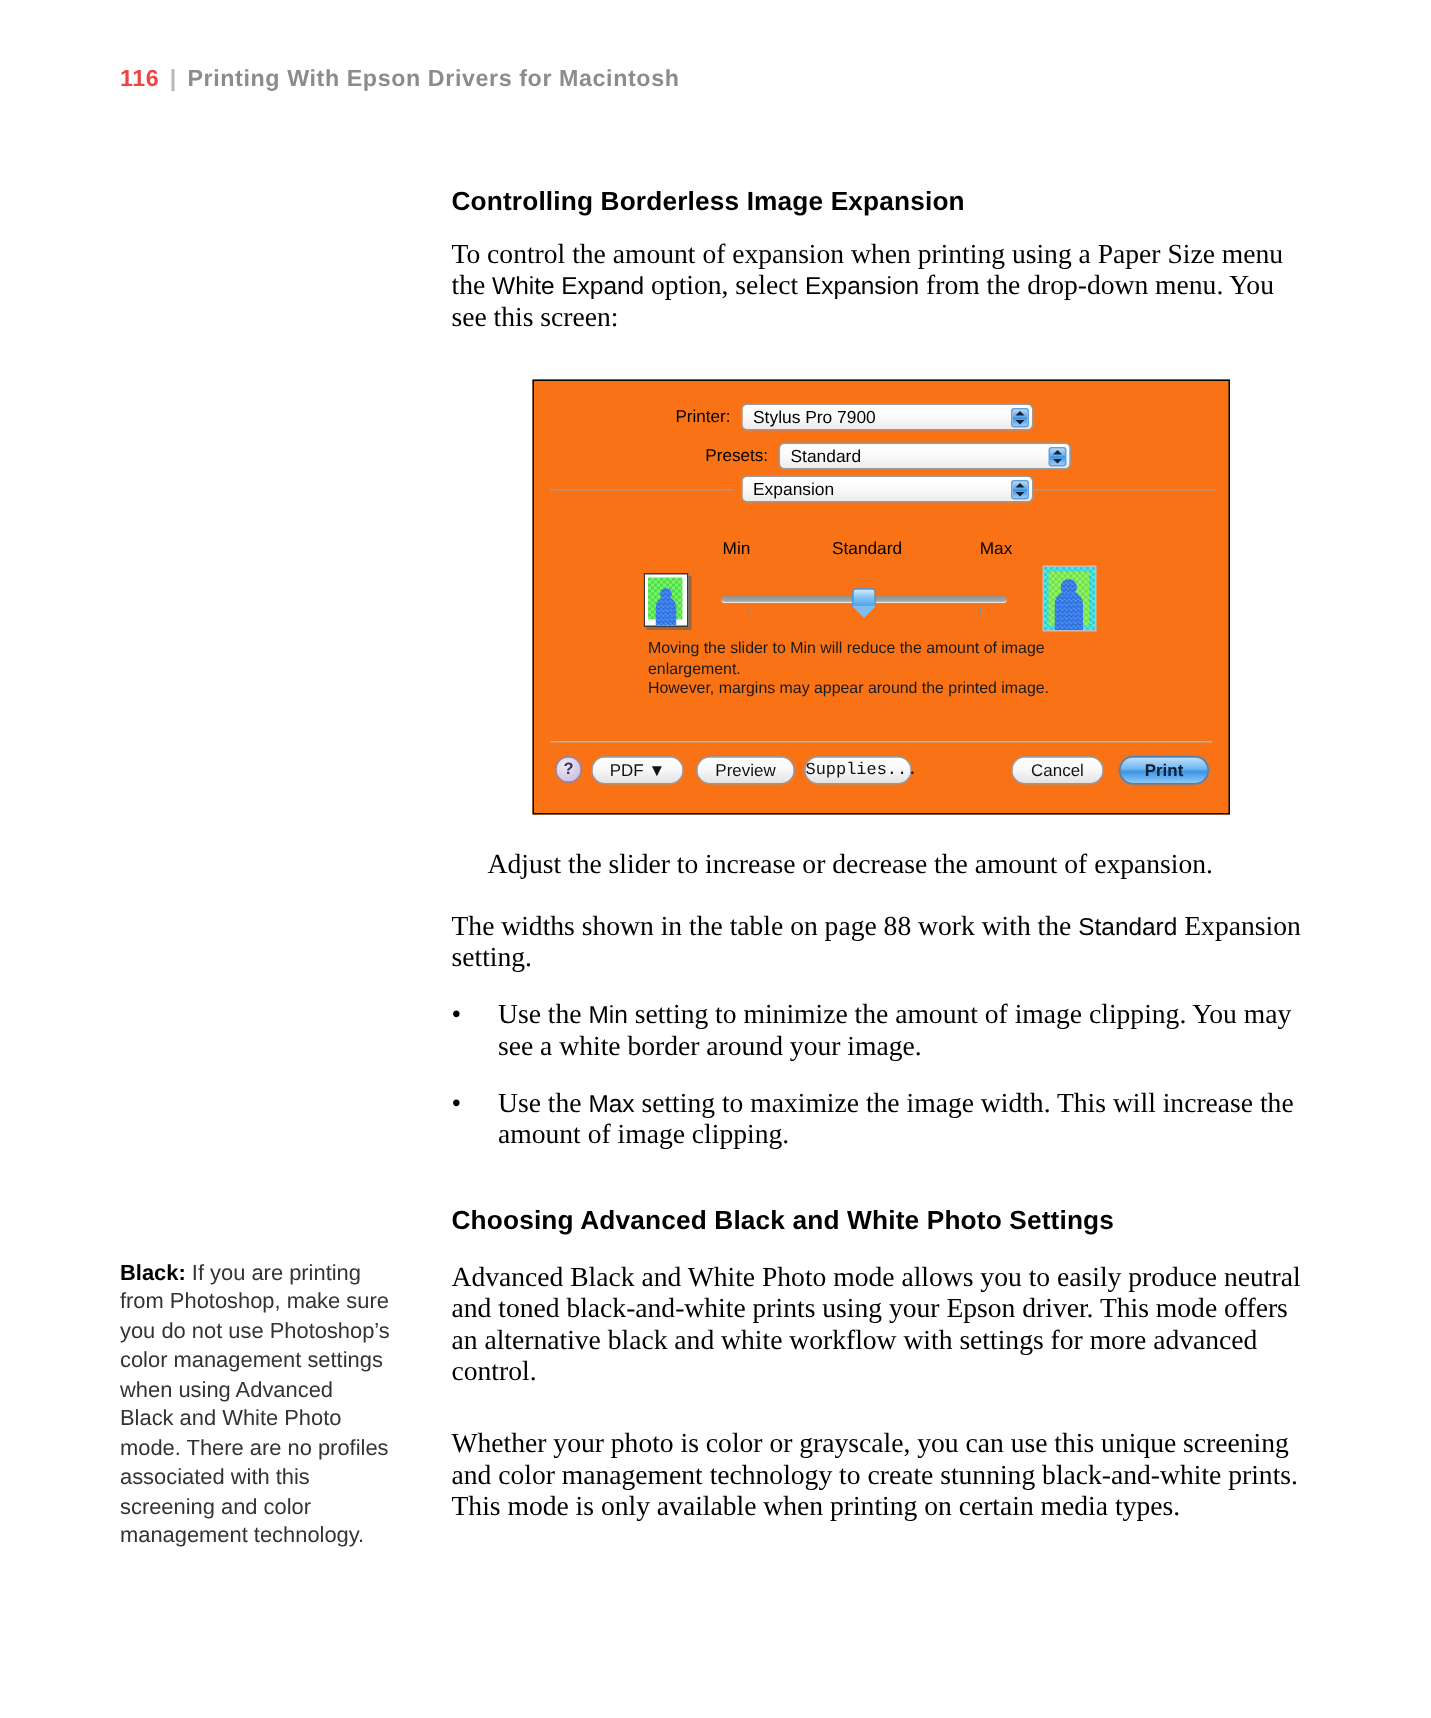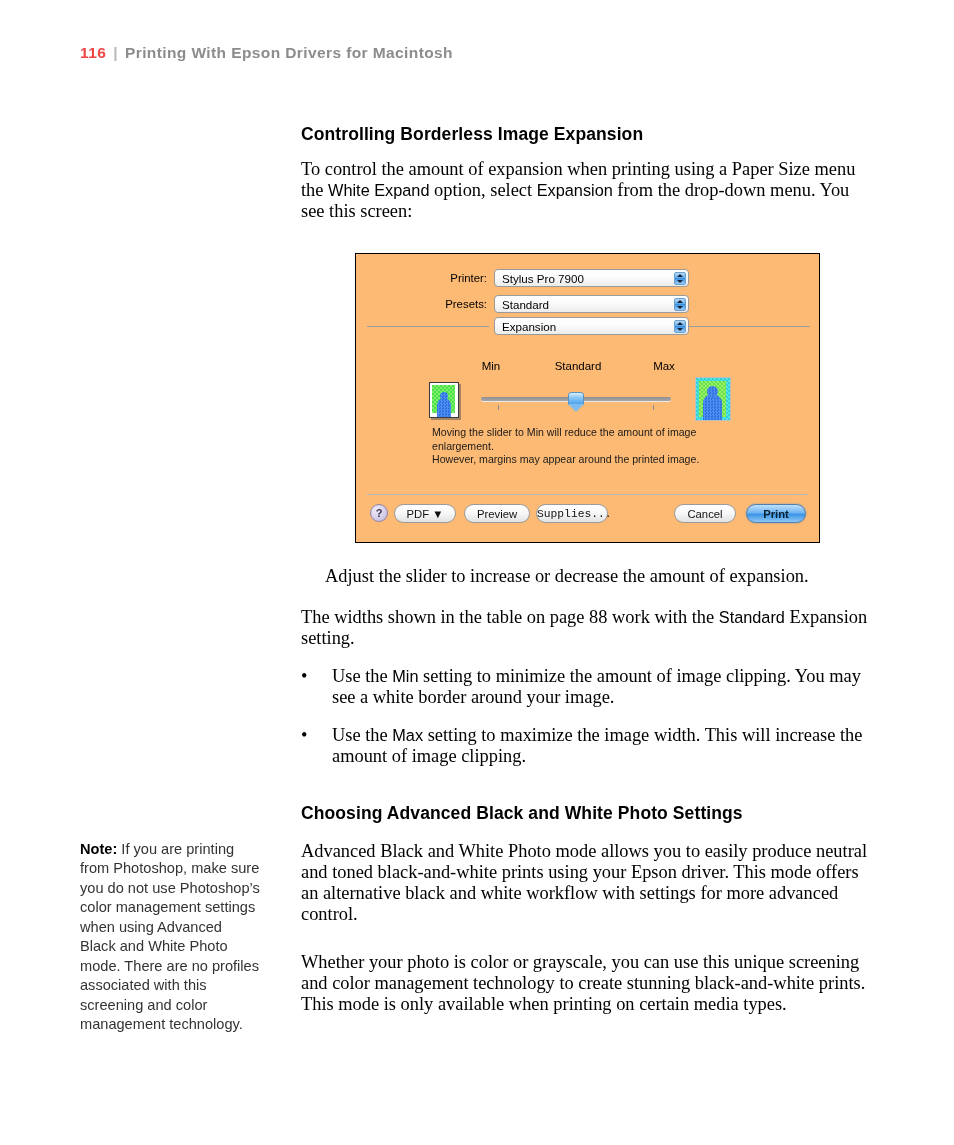--- a/index.html
+++ b/index.html
@@ -54,21 +54,21 @@
     font-family:"Liberation Sans", sans-serif;
     font-size:14.6px; line-height:1.335; color:#333;
   }
   .note b{ color:#000; }
 
   
   .shot{
     position:absolute; left:355px; top:253px;
     width:465px; height:290px;
     border:1px solid #000;
-    background:#fdba74;
+    background:#f97316;
     box-sizing:border-box;
     font-family:"Liberation Sans", sans-serif;
     overflow:hidden;
   }
   .shot-inner{ position:absolute; inset:0; }
 
   
   .prow{
     position:absolute; left:0; width:100%; height:18px;
   }
@@ -275,38 +275,38 @@
   </ul>
 
   <h2 class="sec" style="position:absolute; top:803px; left:0;">Choosing Advanced Black and White Photo Settings</h2>
 
   <p class="body" style="position:absolute; top:841px; left:0; width:572px;">Advanced Black and White Photo mode allows you to easily produce neutral and toned black-and-white prints using your Epson driver. This mode offers an alternative black and white workflow with settings for more advanced control.</p>
 
   <p class="body" style="position:absolute; top:952px; left:0; width:572px;">Whether your photo is color or grayscale, you can use this unique screening and color management technology to create stunning black-and-white prints. This mode is only available when printing on certain media types.</p>
 </div>
 
 <div class="note">
-  <b>Note:</b><span> If you are printing from Photoshop, make sure you do not use Photoshop’s color management settings when using Advanced Black and White Photo mode. There are no profiles associated with this screening and color management technology.</span>
+  <b>Black:</b><span> If you are printing from Photoshop, make sure you do not use Photoshop’s color management settings when using Advanced Black and White Photo mode. There are no profiles associated with this screening and color management technology.</span>
 </div>
 
 <div class="shot">
   <div class="shot-inner">
 
     <div class="prow" style="top:15px;">
       <div class="plabel" style="right:332px;">Printer:</div>
       <div class="popup" style="left:138px; width:195px;text-align:center;">
         <span class="ptext">Stylus Pro 7900</span>
         <span class="parrowbox">
           <span class="tri up"></span>
             <span class="tri dn"></span>
         </span>
       </div>
     </div>
 
-    <div class="prow" style="top:41px;">
+    <div class="prow" style="top:41px;margin-left:25px;">
       <div class="plabel" style="right:332px;">Presets:</div>
       <div class="popup" style="left:138px; width:195px;">
         <span class="ptext">Standard</span>
         <span class="parrowbox">
           <span class="tri up"></span>
             <span class="tri dn"></span>
         </span>
       </div>
     </div>
 

